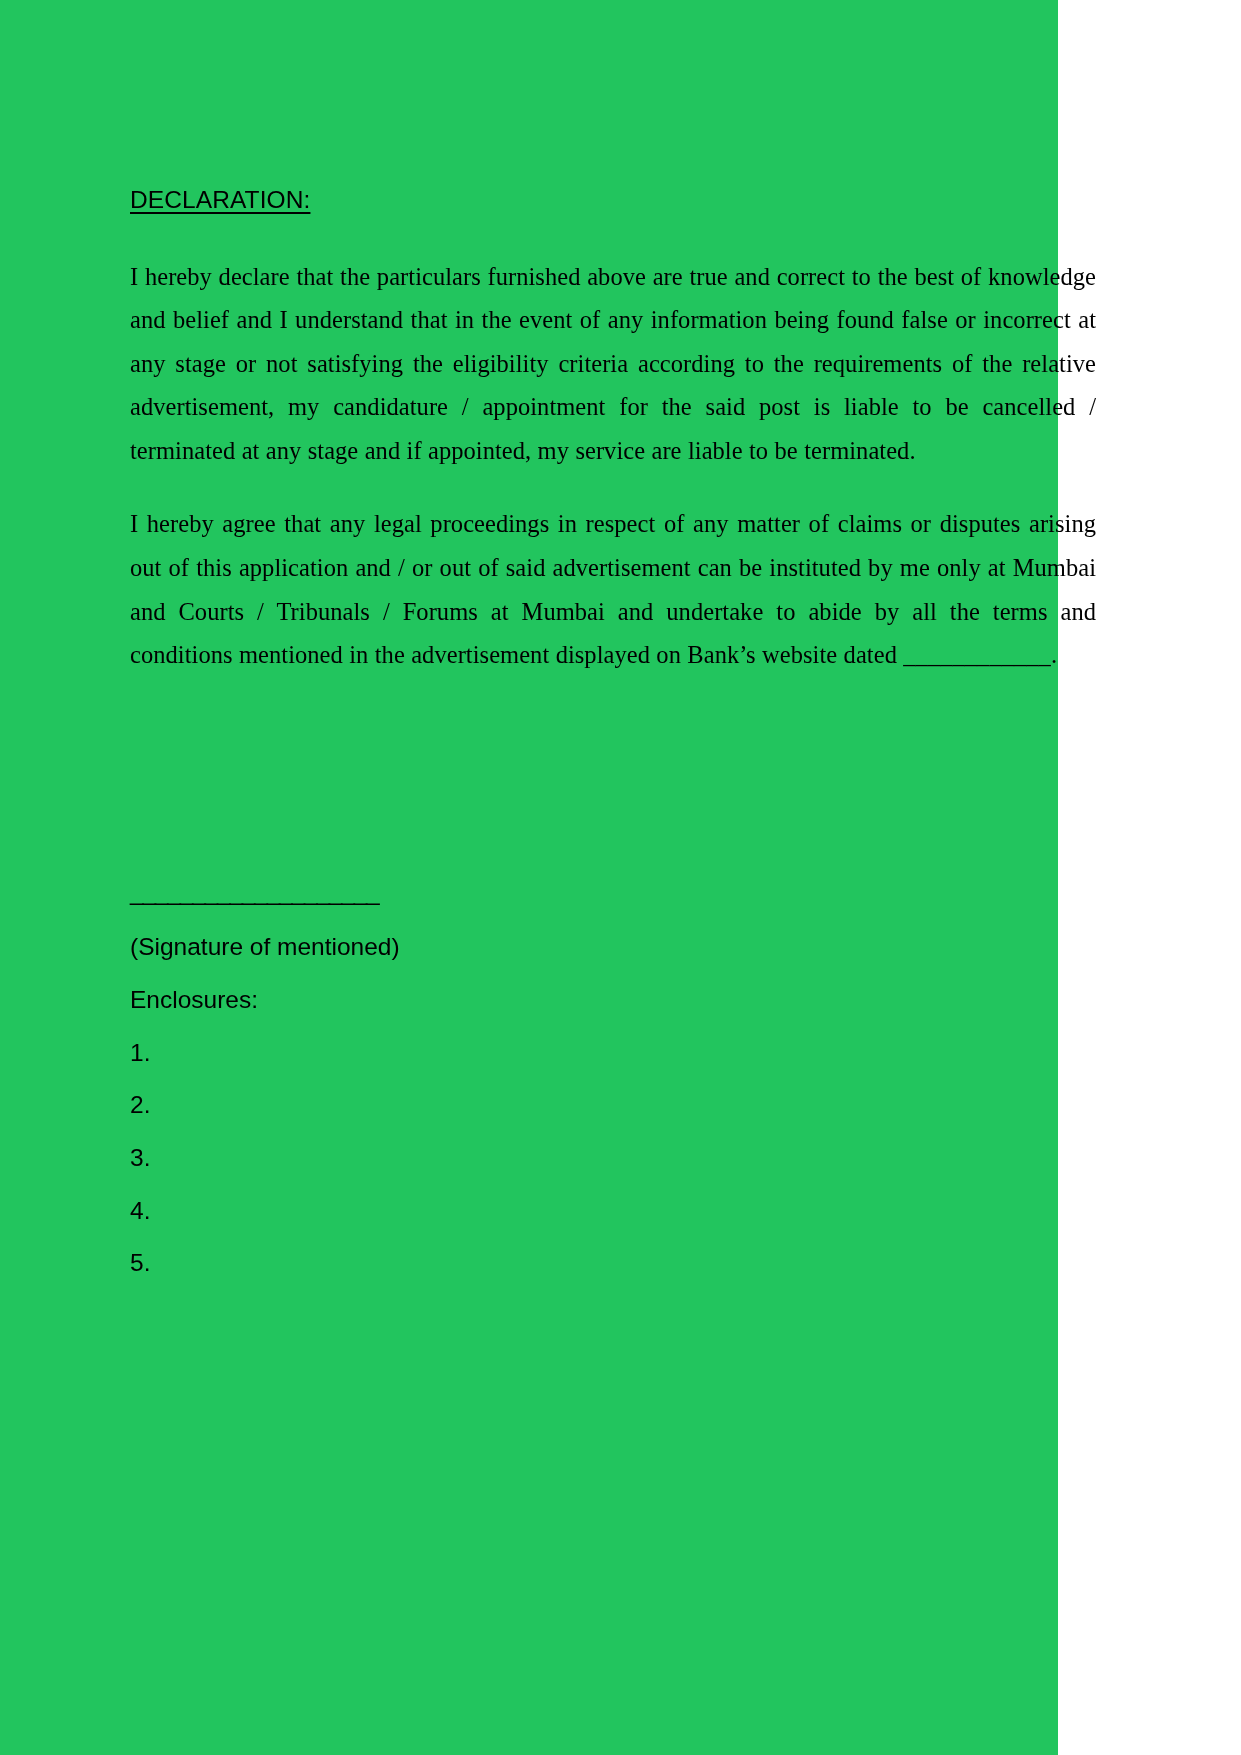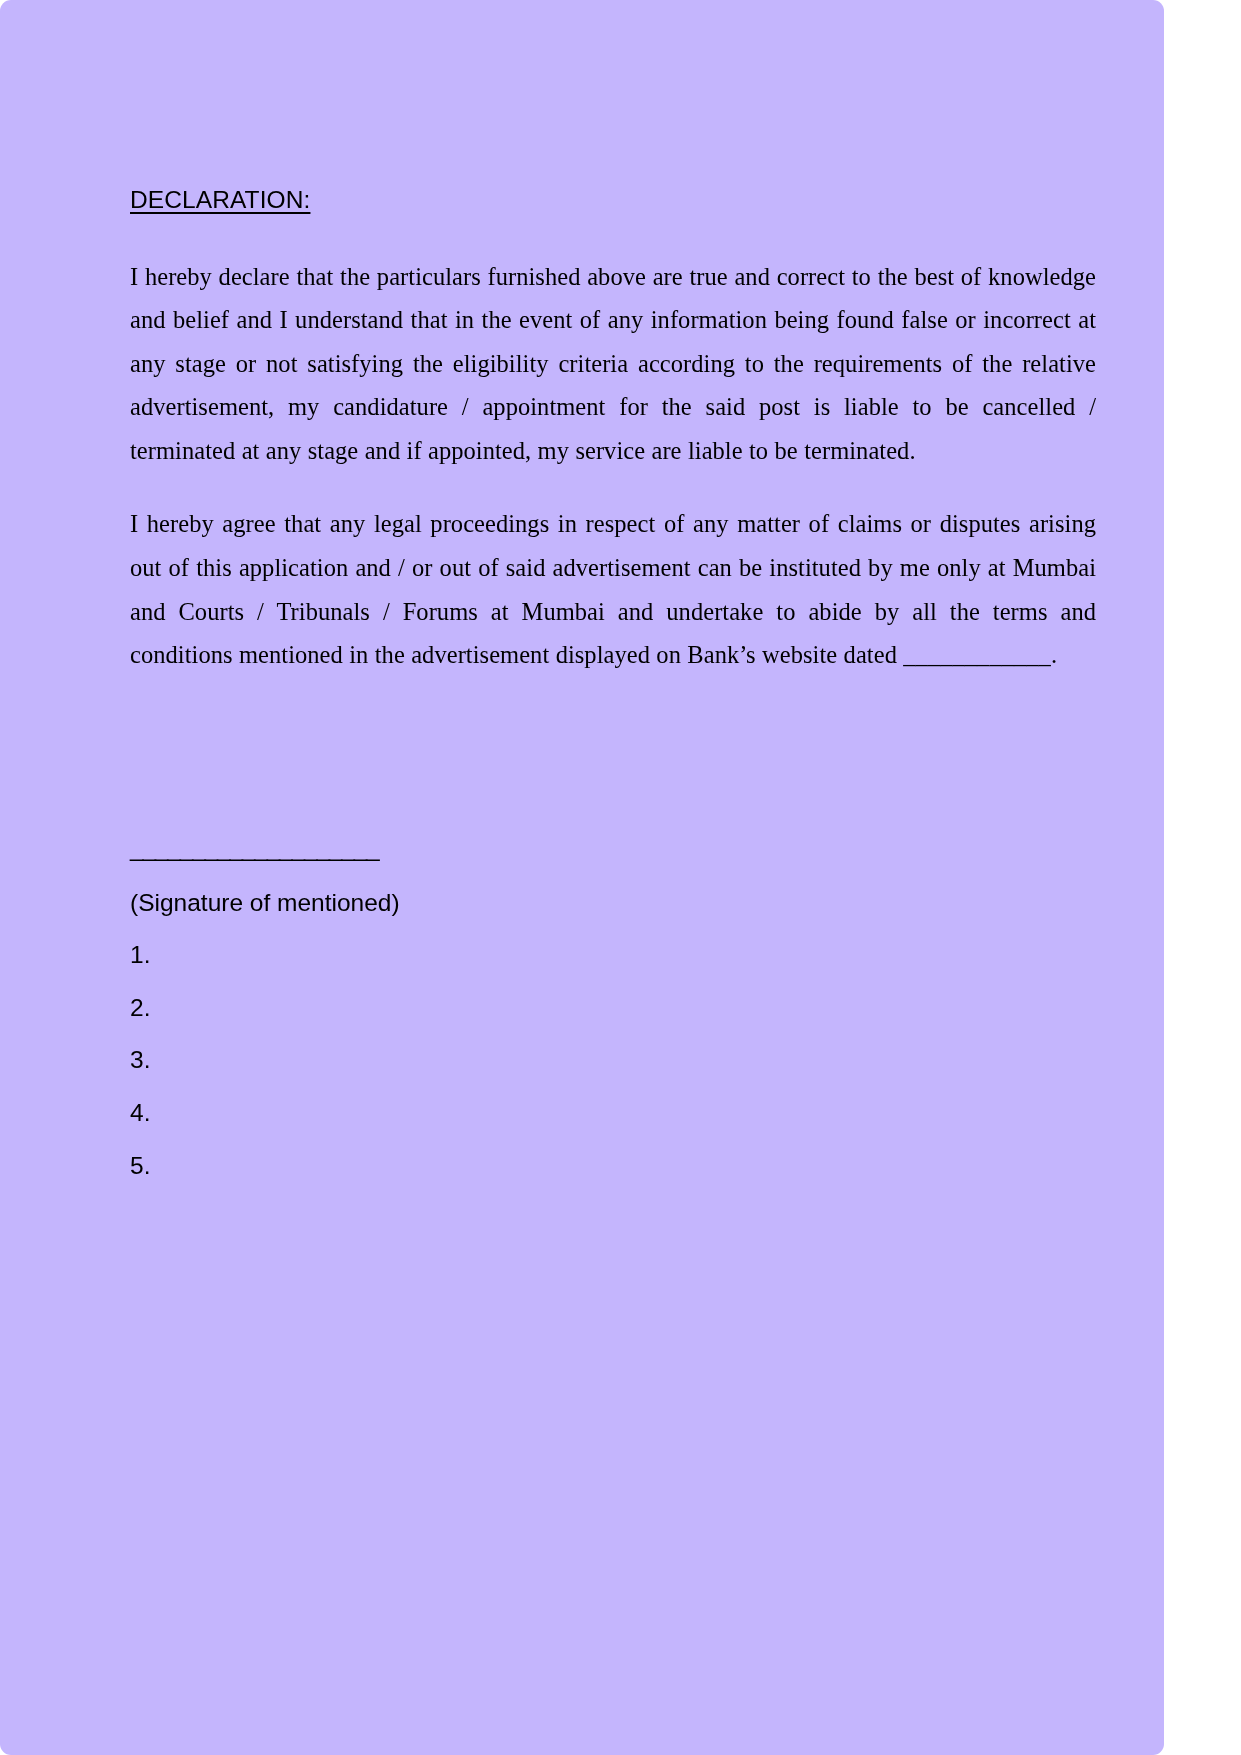--- a/index.html
+++ b/index.html
@@ -11,24 +11,23 @@
     width: 1241px;
     height: 1755px;
     position: relative;
     font-family: "Liberation Sans", "DejaVu Sans", sans-serif;
     color: #000000;
     overflow: hidden;
   }
   .page {
     position: absolute;
     left: 0; top: 0;
-    width: 1164px;
+    width: 1058px;
     height: 1755px;
-    background: #c4b5fd;
-    border-radius: 11px;
+    background: #22c55e;
   }
   .content {
     position: absolute;
     left: 130px;
     top: 188px;
     width: 966px;
   }
   .heading {
     font-size: 24.5px;
     line-height: 1.0;
@@ -49,21 +48,21 @@
     letter-spacing: 0.05px;
     word-spacing: 0.2px;
     font-family: Liberation Serif, serif;
   }
   .para:last-of-type {
     margin-bottom: 0;
   }
   .sigblock {
     position: absolute;
     left: 130px;
-    top: 826px;
+    top: 870px;
     width: 966px;
     font-size: 24.5px;
   }
   .sig-rule {
     font-size: 24.5px;
     line-height: 43.6px;
     letter-spacing: -1.2px;
     white-space: nowrap;
     margin: 0;
   }
@@ -116,20 +115,21 @@
   </div>
 
   <div class="sigblock">
 
     <p class="sig-rule">____________________</p>
 
     <p class="sig-caption">(Signature of mentioned)</p>
 
 
 
+    <p class="encl-title">Enclosures:</p>
 
     <ul class="encl-list">
       <li>1.</li>
       <li>2.</li>
       <li>3.</li>
       <li>4.</li>
       <li>5.</li>
     </ul>
 
   </div>

